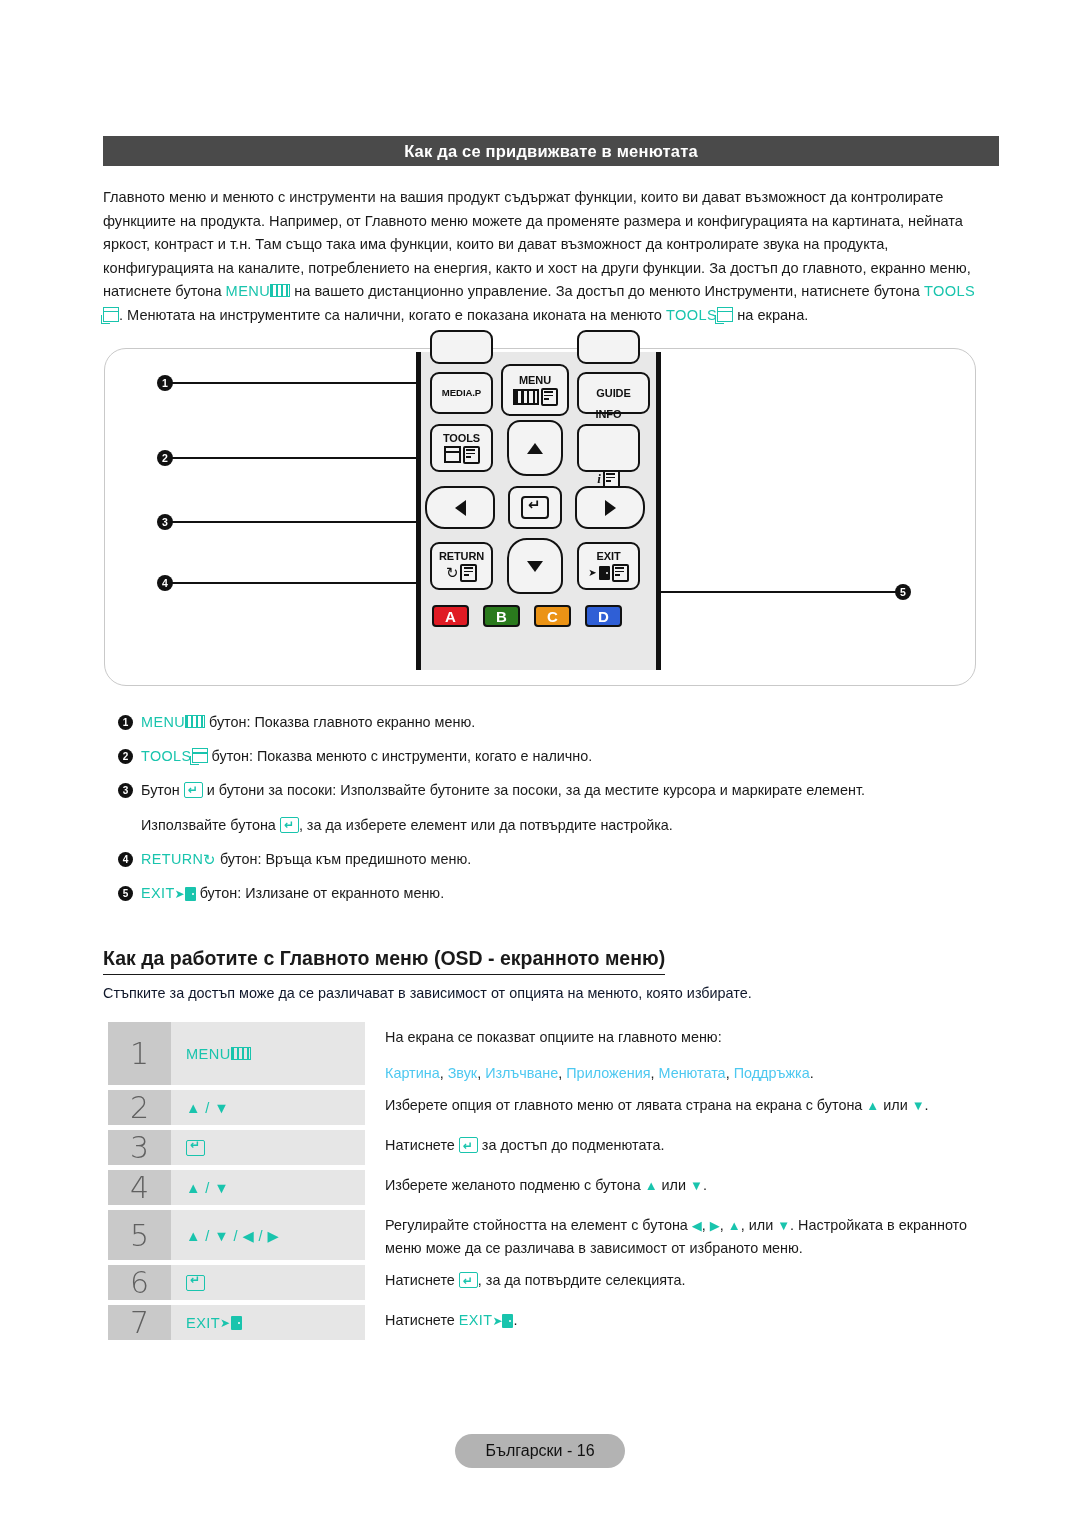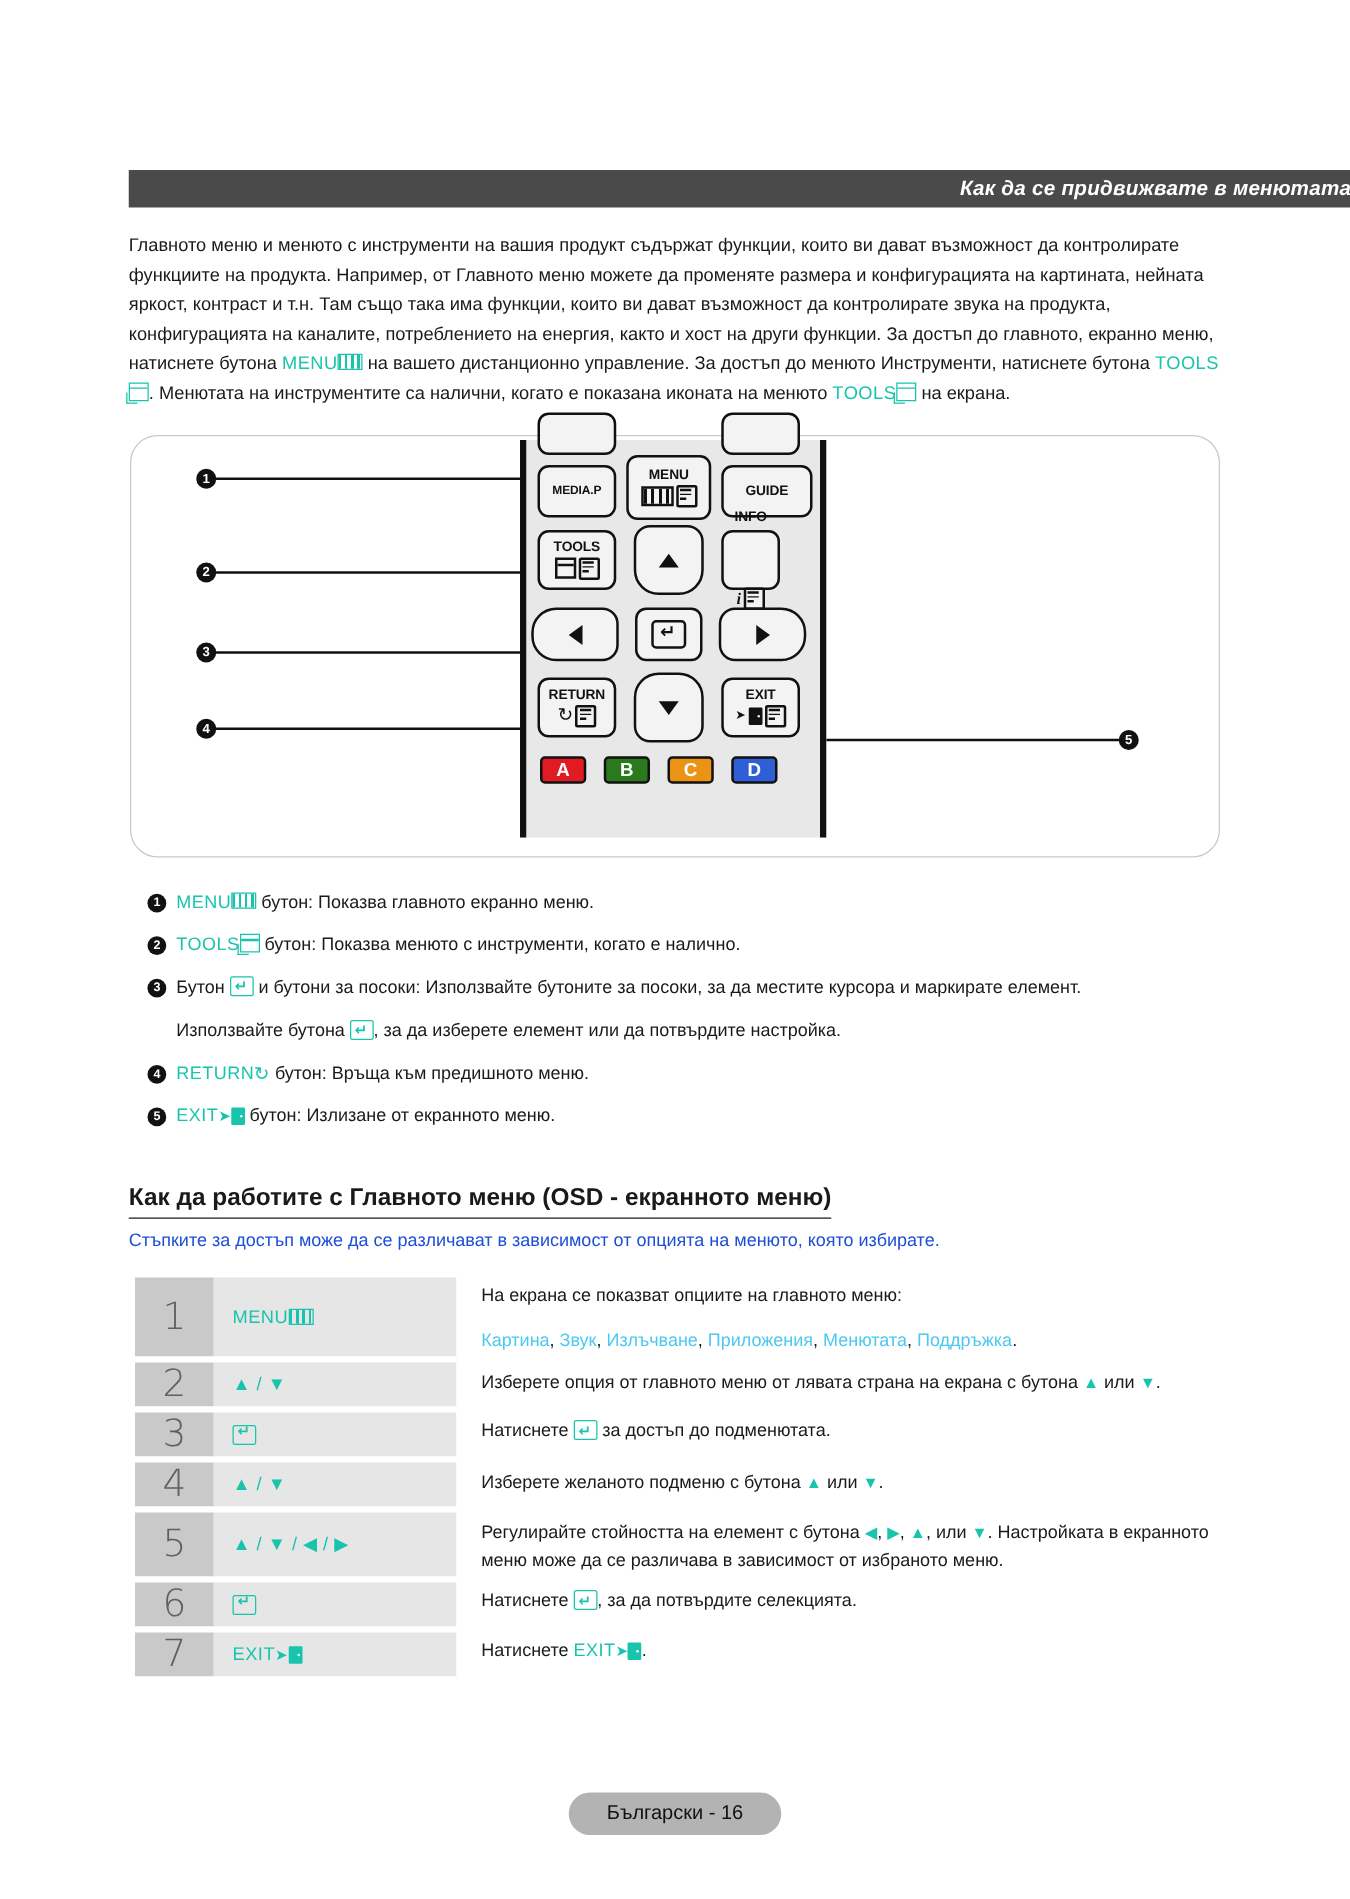--- a/index.html
+++ b/index.html
@@ -15,23 +15,23 @@
   
   .chapter-title{
     position:absolute;left:103px;top:67px;
     font-size:37px;font-weight:300;letter-spacing:0.5px;
     color:#1a1a1a;
     font-family:"DejaVu Sans","Liberation Sans",sans-serif;
   }
 
   
   .section-bar{
-    position:absolute;left:103px;top:136px;width:978px;height:30px;
+    position:absolute;left:103px;top:136px;width:896px;height:30px;
     background:#4a4a4a;
-    display:flex;align-items:center;justify-content:flex-end;font-style:italic;
+    display:flex;align-items:center;justify-content:center;
   }
   .section-bar span{
     color:#ffffff;font-size:16.5px;font-weight:bold;letter-spacing:0.2px;
   }
 
   
   .intro{
     position:absolute;left:103px;top:186px;width:880px;
     font-size:14.6px;line-height:23.5px;color:#1a1a1a;text-align:left;
   }
@@ -108,21 +108,21 @@
   }
   .legend-row .txt{flex:1;}
   .ind{display:block;margin-top:14px;}
 
   
   .sub-head{
     position:absolute;left:103px;top:947px;
     font-size:19.5px;font-weight:bold;color:#1a1a1a;
     border-bottom:1.6px solid #1a1a1a;padding-bottom:4px;
   }
-  .sub-intro{position:absolute;left:103px;top:985px;font-size:14.4px;color:#1d4ed8;}
+  .sub-intro{position:absolute;left:103px;top:985px;font-size:14.4px;color:#0f172a;}
 
   
   .steps{position:absolute;left:108px;top:1022px;width:875px;}
   .step-row{display:flex;align-items:stretch;margin-bottom:5px;}
   .step-num{
     flex:0 0 63px;background:#c9c9c9;display:flex;align-items:center;justify-content:center;
     font-size:30px;color:#606060;font-weight:300;
     font-family:"DejaVu Sans","Liberation Sans",sans-serif;
   }
   .step-btn{
@@ -220,21 +220,21 @@
             <span class="g-doc">
                 <i></i>
                 <i></i>
                 <i></i>
               </span>
           </span>
         </div>
         <div class="btn" style="left:86px;top:68px;width:56px;height:56px;border-radius:13px 13px 20px 20px;">
           <span class="tri tri-up"></span>
         </div>
-        <div class="btn" style="left:156px;top:72px;width:47px;height:48px;gap:48px;">
+        <div class="btn" style="left:156px;top:72px;width:63px;height:48px;gap:48px;">
           <span class="lbl">INFO</span>
           <span class="ic">
             <span class="g-i">i</span>
             <span class="g-doc">
                 <i></i>
                 <i></i>
                 <i></i>
               </span>
           </span>
         </div>

